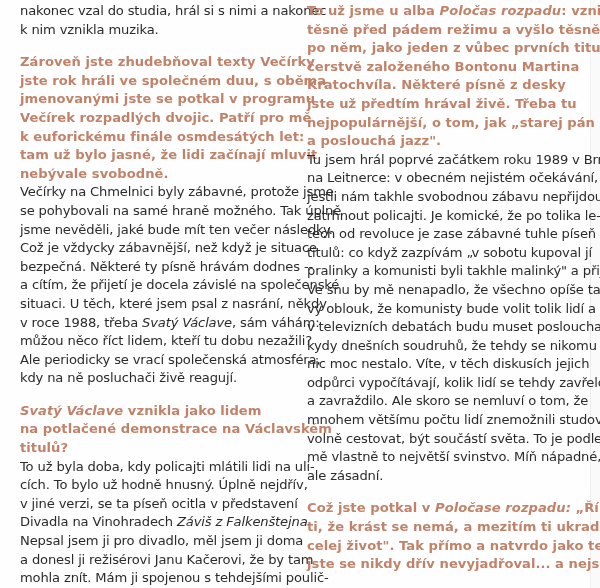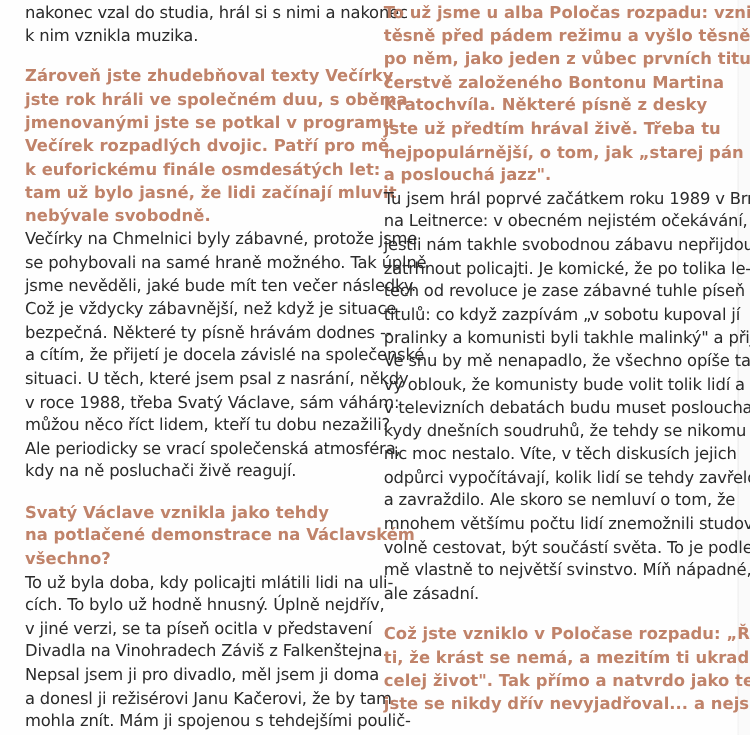--- a/index.html
+++ b/index.html
@@ -63,20 +63,21 @@
       font-weight: bold;
       font-size: 13.1px;
       line-height: 18.6px;
       letter-spacing: 0.05px;
       font-family: "DejaVu Sans", sans-serif;
     }
     .gap {
       height: 14px;
     }
     .em {
+      font-style: italic;
     }
     .line {
       display: block;
       white-space: nowrap;
     }
   </style>
 </head>
 <body>
 
 <div class="page">
@@ -109,23 +110,23 @@
       <span class="line">a cítím, že přijetí je docela závislé na společenské</span>
       <span class="line">situaci. U těch, které jsem psal z nasrání, někdy</span>
       <span class="line"><span>v roce 1988, třeba </span><span class="em">Svatý Václave</span><span>, sám váhám:</span></span>
       <span class="line">můžou něco říct lidem, kteří tu dobu nezažili?</span>
       <span class="line">Ale periodicky se vrací společenská atmosféra,</span>
       <span class="line">kdy na ně posluchači živě reagují.</span>
     </p>
     <div class="gap"></div>
 
     <p class="q-head">
-      <span class="line"><span class="em">Svatý Václave</span><span> vznikla jako tehdy</span></span>
+      <span class="line"><span class="em">Svatý Václave</span><span> vznikla jako lidem</span></span>
       <span class="line">na potlačené demonstrace na Václavském</span>
-      <span class="line">všechno?</span>
+      <span class="line">titulů?</span>
     </p>
 
     <p class="body-para">
       <span class="line">To už byla doba, kdy policajti mlátili lidi na uli-</span>
       <span class="line">cích. To bylo už hodně hnusný. Úplně nejdřív,</span>
       <span class="line">v jiné verzi, se ta píseň ocitla v představení</span>
       <span class="line"><span>Divadla na Vinohradech </span><span class="em">Záviš z Falkenštejna</span><span>.</span></span>
       <span class="line">Nepsal jsem ji pro divadlo, měl jsem ji doma</span>
       <span class="line">a donesl ji režisérovi Janu Kačerovi, že by tam</span>
       <span class="line">mohla znít. Mám ji spojenou s tehdejšími poulič-</span>
@@ -161,21 +162,21 @@
       <span class="line">odpůrci vypočítávají, kolik lidí se tehdy zavřelo</span>
       <span class="line">a zavraždilo. Ale skoro se nemluví o tom, že</span>
       <span class="line">mnohem většímu počtu lidí znemožnili studovat,</span>
       <span class="line">volně cestovat, být součástí světa. To je podle</span>
       <span class="line">mě vlastně to největší svinstvo. Míň nápadné,</span>
       <span class="line">ale zásadní.</span>
     </p>
     <div class="gap"></div>
 
     <p class="q-head">
-      <span class="line"><span>Což jste vzniklo v </span><span class="em">Poločase rozpadu:</span><span> „Říkali</span></span>
+      <span class="line"><span>Což jste potkal v </span><span class="em">Poločase rozpadu:</span><span> „Říkali</span></span>
       <span class="line">ti, že krást se nemá, a mezitím ti ukradli</span>
       <span class="line">celej život". Tak přímo a natvrdo jako tehdy</span>
       <span class="line">jste se nikdy dřív nevyjadřoval... a nejspíš</span>
 
     </p>
 
   </div>
 </div>
 
 </body></html>

